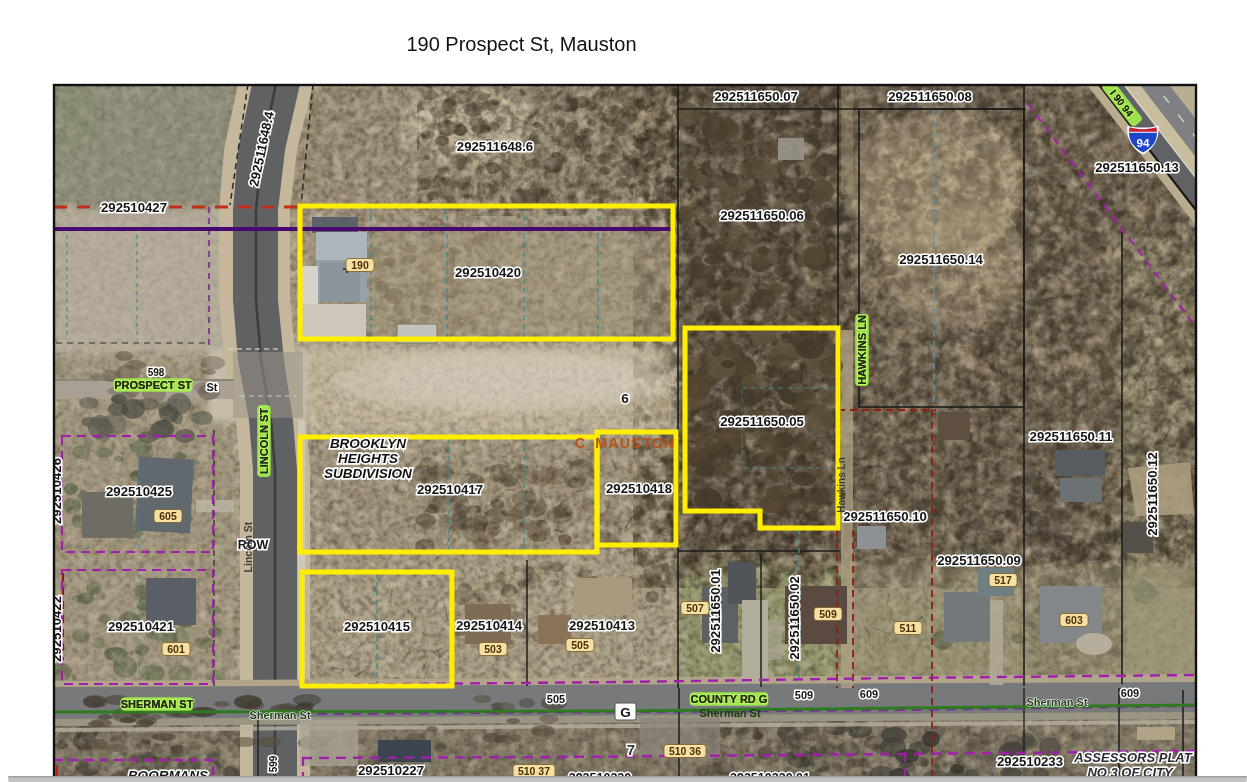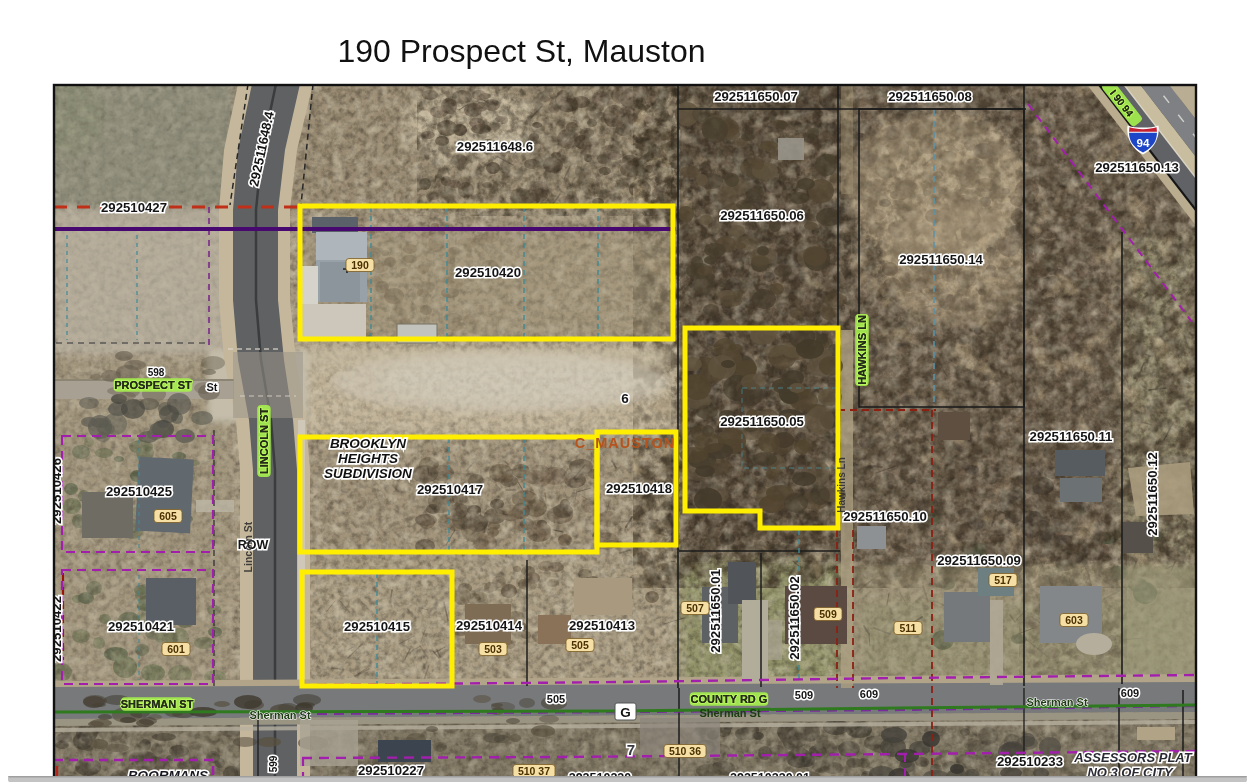--- a/index.html
+++ b/index.html
@@ -1,18 +1,18 @@
 <!DOCTYPE html>
 <html><head><meta charset="utf-8">
 <style>
 html,body{margin:0;padding:0;background:#ffffff;width:1247px;height:782px;overflow:hidden;}
 body{font-family:"Liberation Sans", sans-serif;}
 </style></head><body>
 
-<div style="position:absolute;left:0;top:33px;width:1043px;text-align:center;font-size:32px;color:#111;">190 Prospect St, Mauston</div>
+<div style="position:absolute;left:0;top:33px;width:1043px;text-align:center;font-size:20px;color:#111;">190 Prospect St, Mauston</div>
 
 <svg width="1247" height="782" viewBox="0 0 1247 782" style="position:absolute;left:0;top:0;" xmlns="http://www.w3.org/2000/svg" font-family="Liberation Sans, sans-serif">
 <defs>
 <clipPath id="mapclip">
         <rect x="54" y="85" width="1142" height="697"></rect>
       </clipPath>
 <filter id="fGrain" x="0" y="0" width="100%" height="100%" color-interpolation-filters="sRGB">
   <feTurbulence type="fractalNoise" baseFrequency="0.18" numOctaves="3" seed="11" result="n"></feTurbulence>
   <feColorMatrix in="n" type="matrix" values="0 0 0 0 0.1  0 0 0 0 0.08  0 0 0 0 0.05  0.9 0.9 0.9 0 -1.15"></feColorMatrix>
 </filter>

